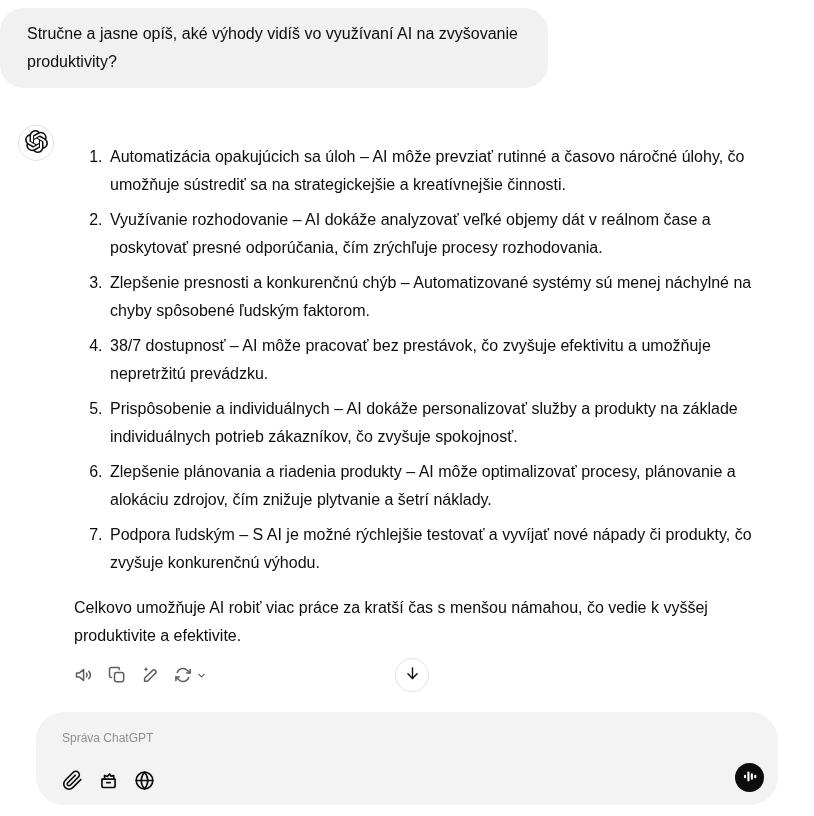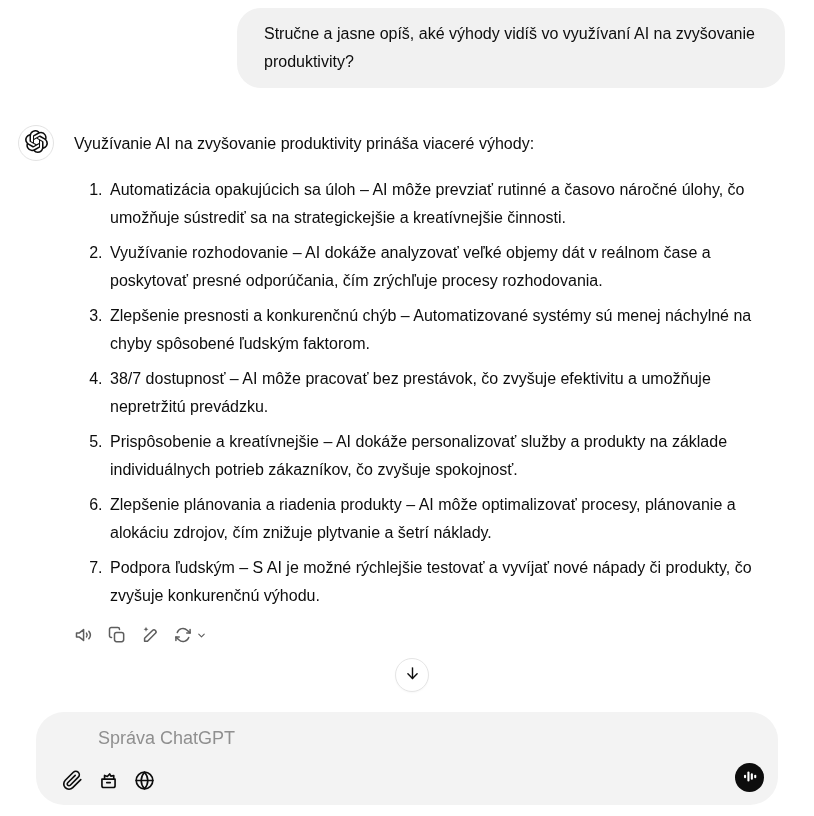--- a/index.html
+++ b/index.html
@@ -1,21 +1,21 @@
 <!DOCTYPE html>
 <html><head>
 <meta charset="utf-8">
 <style>
   * { margin:0; padding:0; box-sizing:border-box; }
   html,body { width:814px; height:816px; background:#ffffff; overflow:hidden; }
   body { font-family:"Liberation Sans","DejaVu Sans",sans-serif; color:#0d0d0d; }
   .chat { position:relative; width:814px; height:816px; }
 
   
-  .user-row { display:flex; justify-content:flex-end; padding:8px 29px 0 0; }
+  .user-row { display:flex; justify-content:flex-start; padding:8px 29px 0 0; }
   .user-bubble {
     max-width:548px; background:#f1f1f1; border-radius:24px;
     padding:12px 27px; font-size:16px; line-height:28px; color:#0d0d0d;
   }
 
   
   .assistant-row { display:flex; margin-top:37px; padding:0 30px 0 18px; }
   .avatar {
     flex:0 0 36px; width:36px; height:36px; border:1px solid #e3e3e3;
     border-radius:50%; display:flex; align-items:center; justify-content:center;
@@ -42,21 +42,21 @@
   }
 
   
   .composer {
     position:absolute; left:36px; top:712px; width:742px; height:93px;
     background:#f3f3f3; border-radius:28px; padding:16px 16px 12px 26px;
   }
   .composer-input {
     width:100%; border:none; background:transparent; outline:none;
     font-family:"Liberation Sans","DejaVu Sans",sans-serif;
-    font-size:18px; color:#6d28d9;margin-left:36px;
+    font-size:12px; color:#6d28d9;
   }
   .composer-input::placeholder { color:#8f8f8f; opacity:1; }
   .composer-icons {
     position:absolute; left:26px; bottom:11px; display:flex; align-items:center; gap:15px;
   }
   .composer-icon-btn { background:none; border:none; padding:0; cursor:pointer; color:#0d0d0d; display:flex; }
   .voice-btn {
     position:absolute; right:14px; bottom:13px; width:29px; height:29px;
     background:#0d0d0d; border:none; border-radius:50%; cursor:pointer;
     display:flex; align-items:center; justify-content:center;
@@ -74,32 +74,32 @@
   <div class="assistant-row">
     <div class="avatar">
       <span>
         <svg width="23" height="23" viewBox="0 0 24 24" fill="#0d0d0d" aria-hidden="true">
           <path d="M22.2819 9.8211a5.9847 5.9847 0 0 0-.5157-4.9108 6.0462 6.0462 0 0 0-6.5098-2.9A6.0651 6.0651 0 0 0 4.9807 4.1818a5.9847 5.9847 0 0 0-3.9977 2.9 6.0462 6.0462 0 0 0 .7427 7.0966 5.98 5.98 0 0 0 .511 4.9107 6.051 6.051 0 0 0 6.5146 2.9001A5.9847 5.9847 0 0 0 13.2599 24a6.0557 6.0557 0 0 0 5.7718-4.2058 5.9894 5.9894 0 0 0 3.9977-2.9001 6.0557 6.0557 0 0 0-.7475-7.0729zm-9.022 12.6081a4.4755 4.4755 0 0 1-2.8764-1.0408l.1419-.0804 4.7783-2.7582a.7948.7948 0 0 0 .3927-.6813v-6.7369l2.02 1.1686a.071.071 0 0 1 .038.0615v5.5826a4.504 4.504 0 0 1-4.4945 4.4849zm-9.6607-4.1254a4.4708 4.4708 0 0 1-.5346-3.0137l.142.0852 4.783 2.7582a.7712.7712 0 0 0 .7806 0l5.8428-3.3685v2.3324a.0804.0804 0 0 1-.0332.0615L9.74 19.9502a4.4992 4.4992 0 0 1-6.1408-1.6464zM2.3408 7.8956a4.485 4.485 0 0 1 2.3655-1.9728V11.6a.7664.7664 0 0 0 .3879.6765l5.8144 3.3543-2.0201 1.1685a.0757.0757 0 0 1-.071 0l-4.8303-2.7865A4.504 4.504 0 0 1 2.3408 7.8956zm16.5963 3.8558L13.1038 8.364 15.1192 7.2a.0757.0757 0 0 1 .071 0l4.8303 2.7913a4.4944 4.4944 0 0 1-.6765 8.1042v-5.6772a.79.79 0 0 0-.407-.667zm2.0107-3.0231l-.142-.0852-4.7735-2.7818a.7759.7759 0 0 0-.7854 0L9.409 9.2297V6.8974a.0662.0662 0 0 1 .0284-.0615l4.8303-2.7866a4.4992 4.4992 0 0 1 6.6802 4.66zM8.3065 12.863l-2.02-1.1638a.0804.0804 0 0 1-.038-.0567V6.0742a4.4992 4.4992 0 0 1 7.3757-3.4537l-.142.0805L8.704 5.459a.7948.7948 0 0 0-.3927.6813zm1.0976-2.3654l2.602-1.4998 2.6069 1.4998v2.9994l-2.5974 1.4997-2.6067-1.4997z"></path>
         </svg>
       </span>
     </div>
 
     <div class="assistant-content">
-      <p class="intro">Využívanie AI na zvyšovanie produktivity prináša viaceré výhody:</p>
 
       <ol class="benefits">
         <li><b>Automatizácia opakujúcich sa úloh</b><span> – AI môže prevziať rutinné a časovo náročné úlohy, čo umožňuje sústrediť sa na strategickejšie a kreatívnejšie činnosti.</span></li>
         <li><b>Využívanie rozhodovanie</b><span> – AI dokáže analyzovať veľké objemy dát v reálnom čase a poskytovať presné odporúčania, čím zrýchľuje procesy rozhodovania.</span></li>
         <li><b>Zlepšenie presnosti a konkurenčnú chýb</b><span> – Automatizované systémy sú menej náchylné na chyby spôsobené ľudským faktorom.</span></li>
         <li><b>38/7 dostupnosť</b><span> – AI môže pracovať bez prestávok, čo zvyšuje efektivitu a umožňuje nepretržitú prevádzku.</span></li>
-        <li><b>Prispôsobenie a kreatívnejšie</b><span> – AI dokáže personalizovať služby a produkty na základe individuálnych potrieb zákazníkov, čo zvyšuje spokojnosť.</span></li>
+        <li><b>Prispôsobenie a individuálnych</b><span> – AI dokáže personalizovať služby a produkty na základe individuálnych potrieb zákazníkov, čo zvyšuje spokojnosť.</span></li>
         <li><b>Zlepšenie plánovania a riadenia produkty</b><span> – AI môže optimalizovať procesy, plánovanie a alokáciu zdrojov, čím znižuje plytvanie a šetrí náklady.</span></li>
         <li><b>Podpora ľudským</b><span> – S AI je možné rýchlejšie testovať a vyvíjať nové nápady či produkty, čo zvyšuje konkurenčnú výhodu.</span></li>
       </ol>
 
+      <p class="outro">Celkovo umožňuje AI robiť viac práce za kratší čas s menšou námahou, čo vedie k vyššej produktivite a efektivite.</p>
 
       <div class="action-row">
         <button class="action-btn" title="">
           <span>
             <svg width="20" height="20" viewBox="0 0 24 24" fill="none" stroke="currentColor" stroke-width="1.8" stroke-linecap="round" stroke-linejoin="round">
               <path d="M3 9.5v5h3.5L11.5 18.5v-13L6.5 9.5H3z"></path>
               <path d="M15 9.8a3.6 3.6 0 0 1 0 4.4"></path>
               <path d="M17.8 7.5a7 7 0 0 1 0 9"></path>
             </svg>
           </span>

